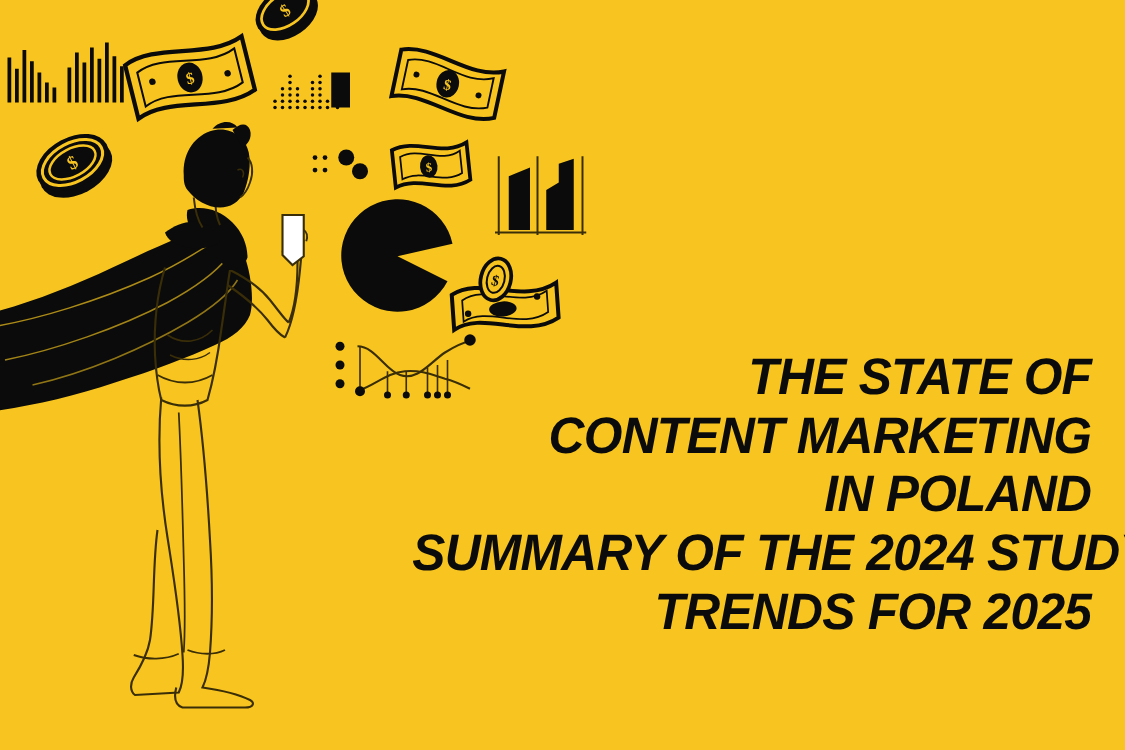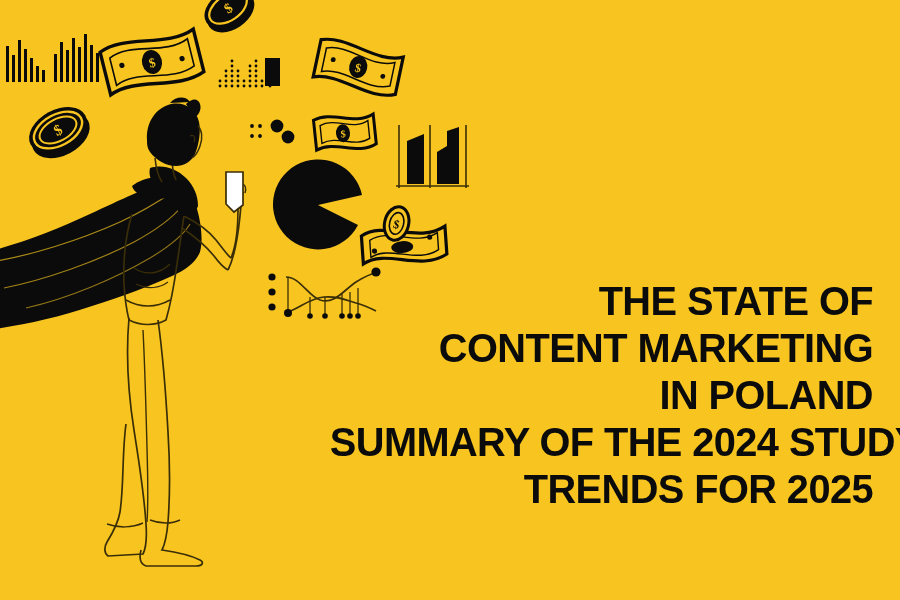--- a/index.html
+++ b/index.html
@@ -24,20 +24,21 @@
     height: 600px;
     display: block;
   }
   #headline {
     position: absolute;
     right: 27px;
     top: 278px;
     width: 560px;
     text-align: right;
     z-index: 5;
+    font-style: italic;
   }
   #headline .line {
     display: block;
     color: #0B0B0B;
     font-family: "Liberation Sans", sans-serif;
     font-weight: 700;
     font-size: 41px;
     line-height: 47px;
     letter-spacing: -0.6px;
     white-space: nowrap;

